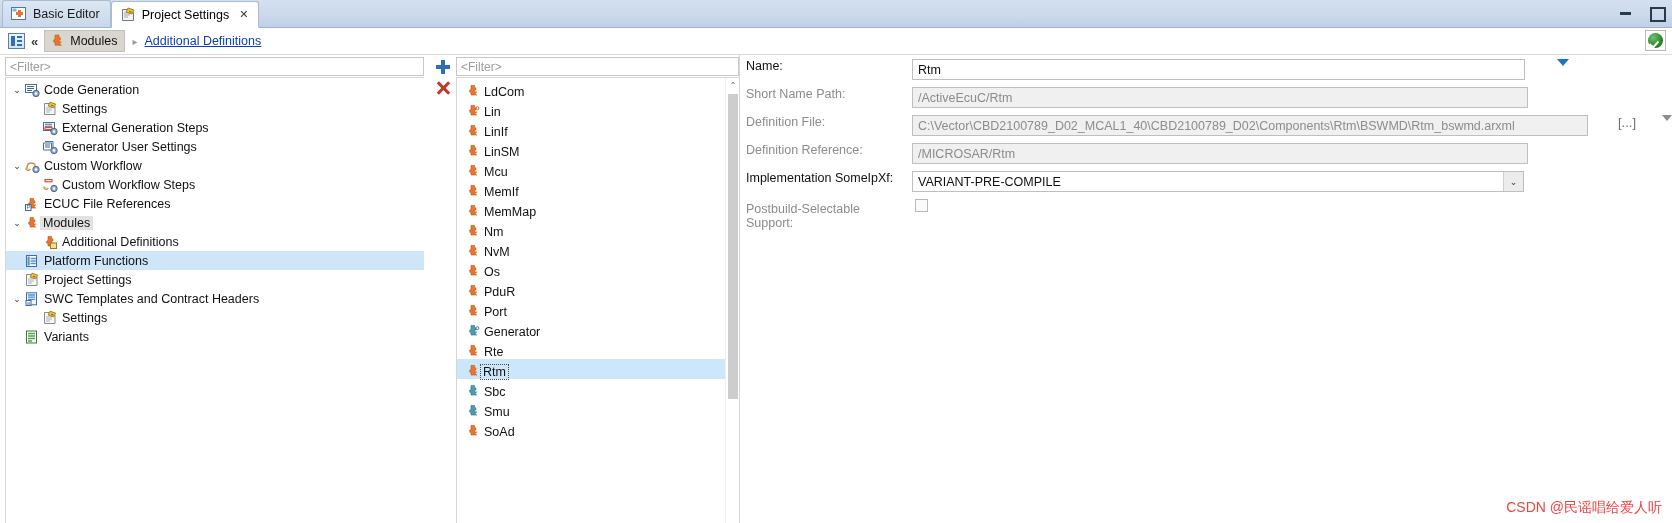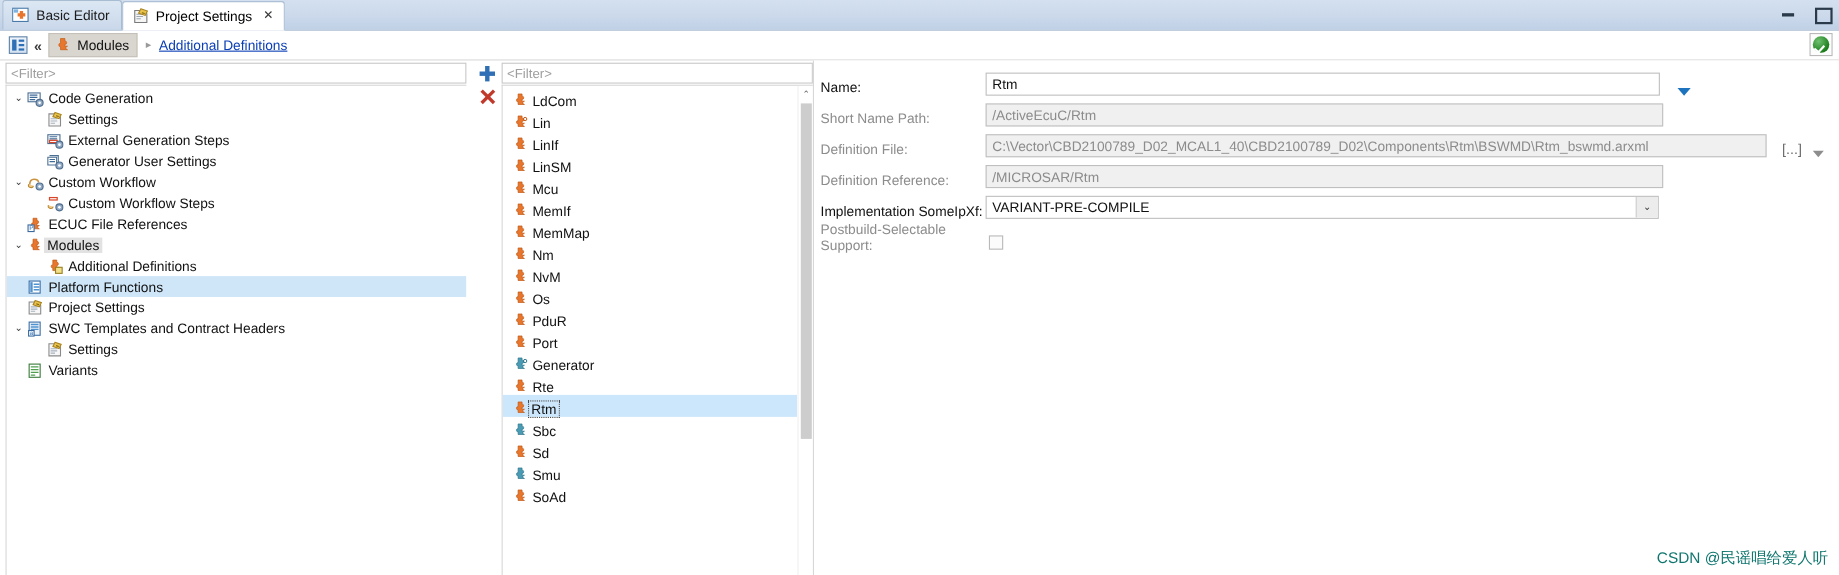--- a/index.html
+++ b/index.html
@@ -281,23 +281,23 @@
   .pane-right {
     flex: 1;
     border-left: 1px solid #d7d7d7;
     padding: 4px 0 0 6px;
     background: #ffffff;
     position: relative;
     overflow: hidden;
   }
   .frow {
     display: flex;
-    align-items: flex-end;
+    align-items: flex-start;
     height: 28px;
-    gap: 0;
+    gap: 16px;
   }
   .flabel {
     width: 150px;
     flex: 0 0 150px;
     font-size: 12.5px;
     color: #111111;
   }
   .flabel.dim { color: #8c8c8c; }
   .flabel.two-line {
     line-height: 14px;
@@ -368,21 +368,21 @@
   
   .ic { width: 16px; height: 16px; flex: 0 0 16px; display:inline-block; }
   .ic svg { display: block; }
 
   
   .watermark {
     position: absolute;
     right: 10px;
     bottom: 6px;
     font-size: 14px;
-    color: #0f766e;
+    color: #ef4444;
     white-space: nowrap;
     pointer-events: none;
   }
 </style>
 </head>
 <body>
 
 <div class="tabbar">
 
   <div class="tab inactive">
@@ -740,28 +740,20 @@
             <span class="ic">
               <svg width="16" height="16" viewBox="0 0 16 16">
                 <path d="M6 2.4 h3.6 v2 a1.5 1.5 0 1 1 0 3 v1.6 h2.2 a1.5 1.5 0 1 0 0 3 H6 V9.6 a1.5 1.5 0 1 1 0-3 z" fill="#4a9cb5" stroke="#2d7288" stroke-width="0.6"></path>
               </svg>
             </span>
             <span class="mlabel">Sbc</span>
           </div>
           <div class="mrow">
             <span class="ic">
               <svg width="16" height="16" viewBox="0 0 16 16">
-                <path d="M6 2.4 h3.6 v2 a1.5 1.5 0 1 1 0 3 v1.6 h2.2 a1.5 1.5 0 1 0 0 3 H6 V9.6 a1.5 1.5 0 1 1 0-3 z" fill="#e8762c" stroke="#bf5512" stroke-width="0.6"></path>
-              </svg>
-            </span>
-            <span class="mlabel">Sd</span>
-          </div>
-          <div class="mrow">
-            <span class="ic">
-              <svg width="16" height="16" viewBox="0 0 16 16">
                 <path d="M6 2.4 h3.6 v2 a1.5 1.5 0 1 1 0 3 v1.6 h2.2 a1.5 1.5 0 1 0 0 3 H6 V9.6 a1.5 1.5 0 1 1 0-3 z" fill="#4a9cb5" stroke="#2d7288" stroke-width="0.6"></path>
               </svg>
             </span>
             <span class="mlabel">Smu</span>
           </div>
           <div class="mrow">
             <span class="ic">
               <svg width="16" height="16" viewBox="0 0 16 16">
                 <path d="M6 2.4 h3.6 v2 a1.5 1.5 0 1 1 0 3 v1.6 h2.2 a1.5 1.5 0 1 0 0 3 H6 V9.6 a1.5 1.5 0 1 1 0-3 z" fill="#e8762c" stroke="#bf5512" stroke-width="0.6"></path>
               </svg>

